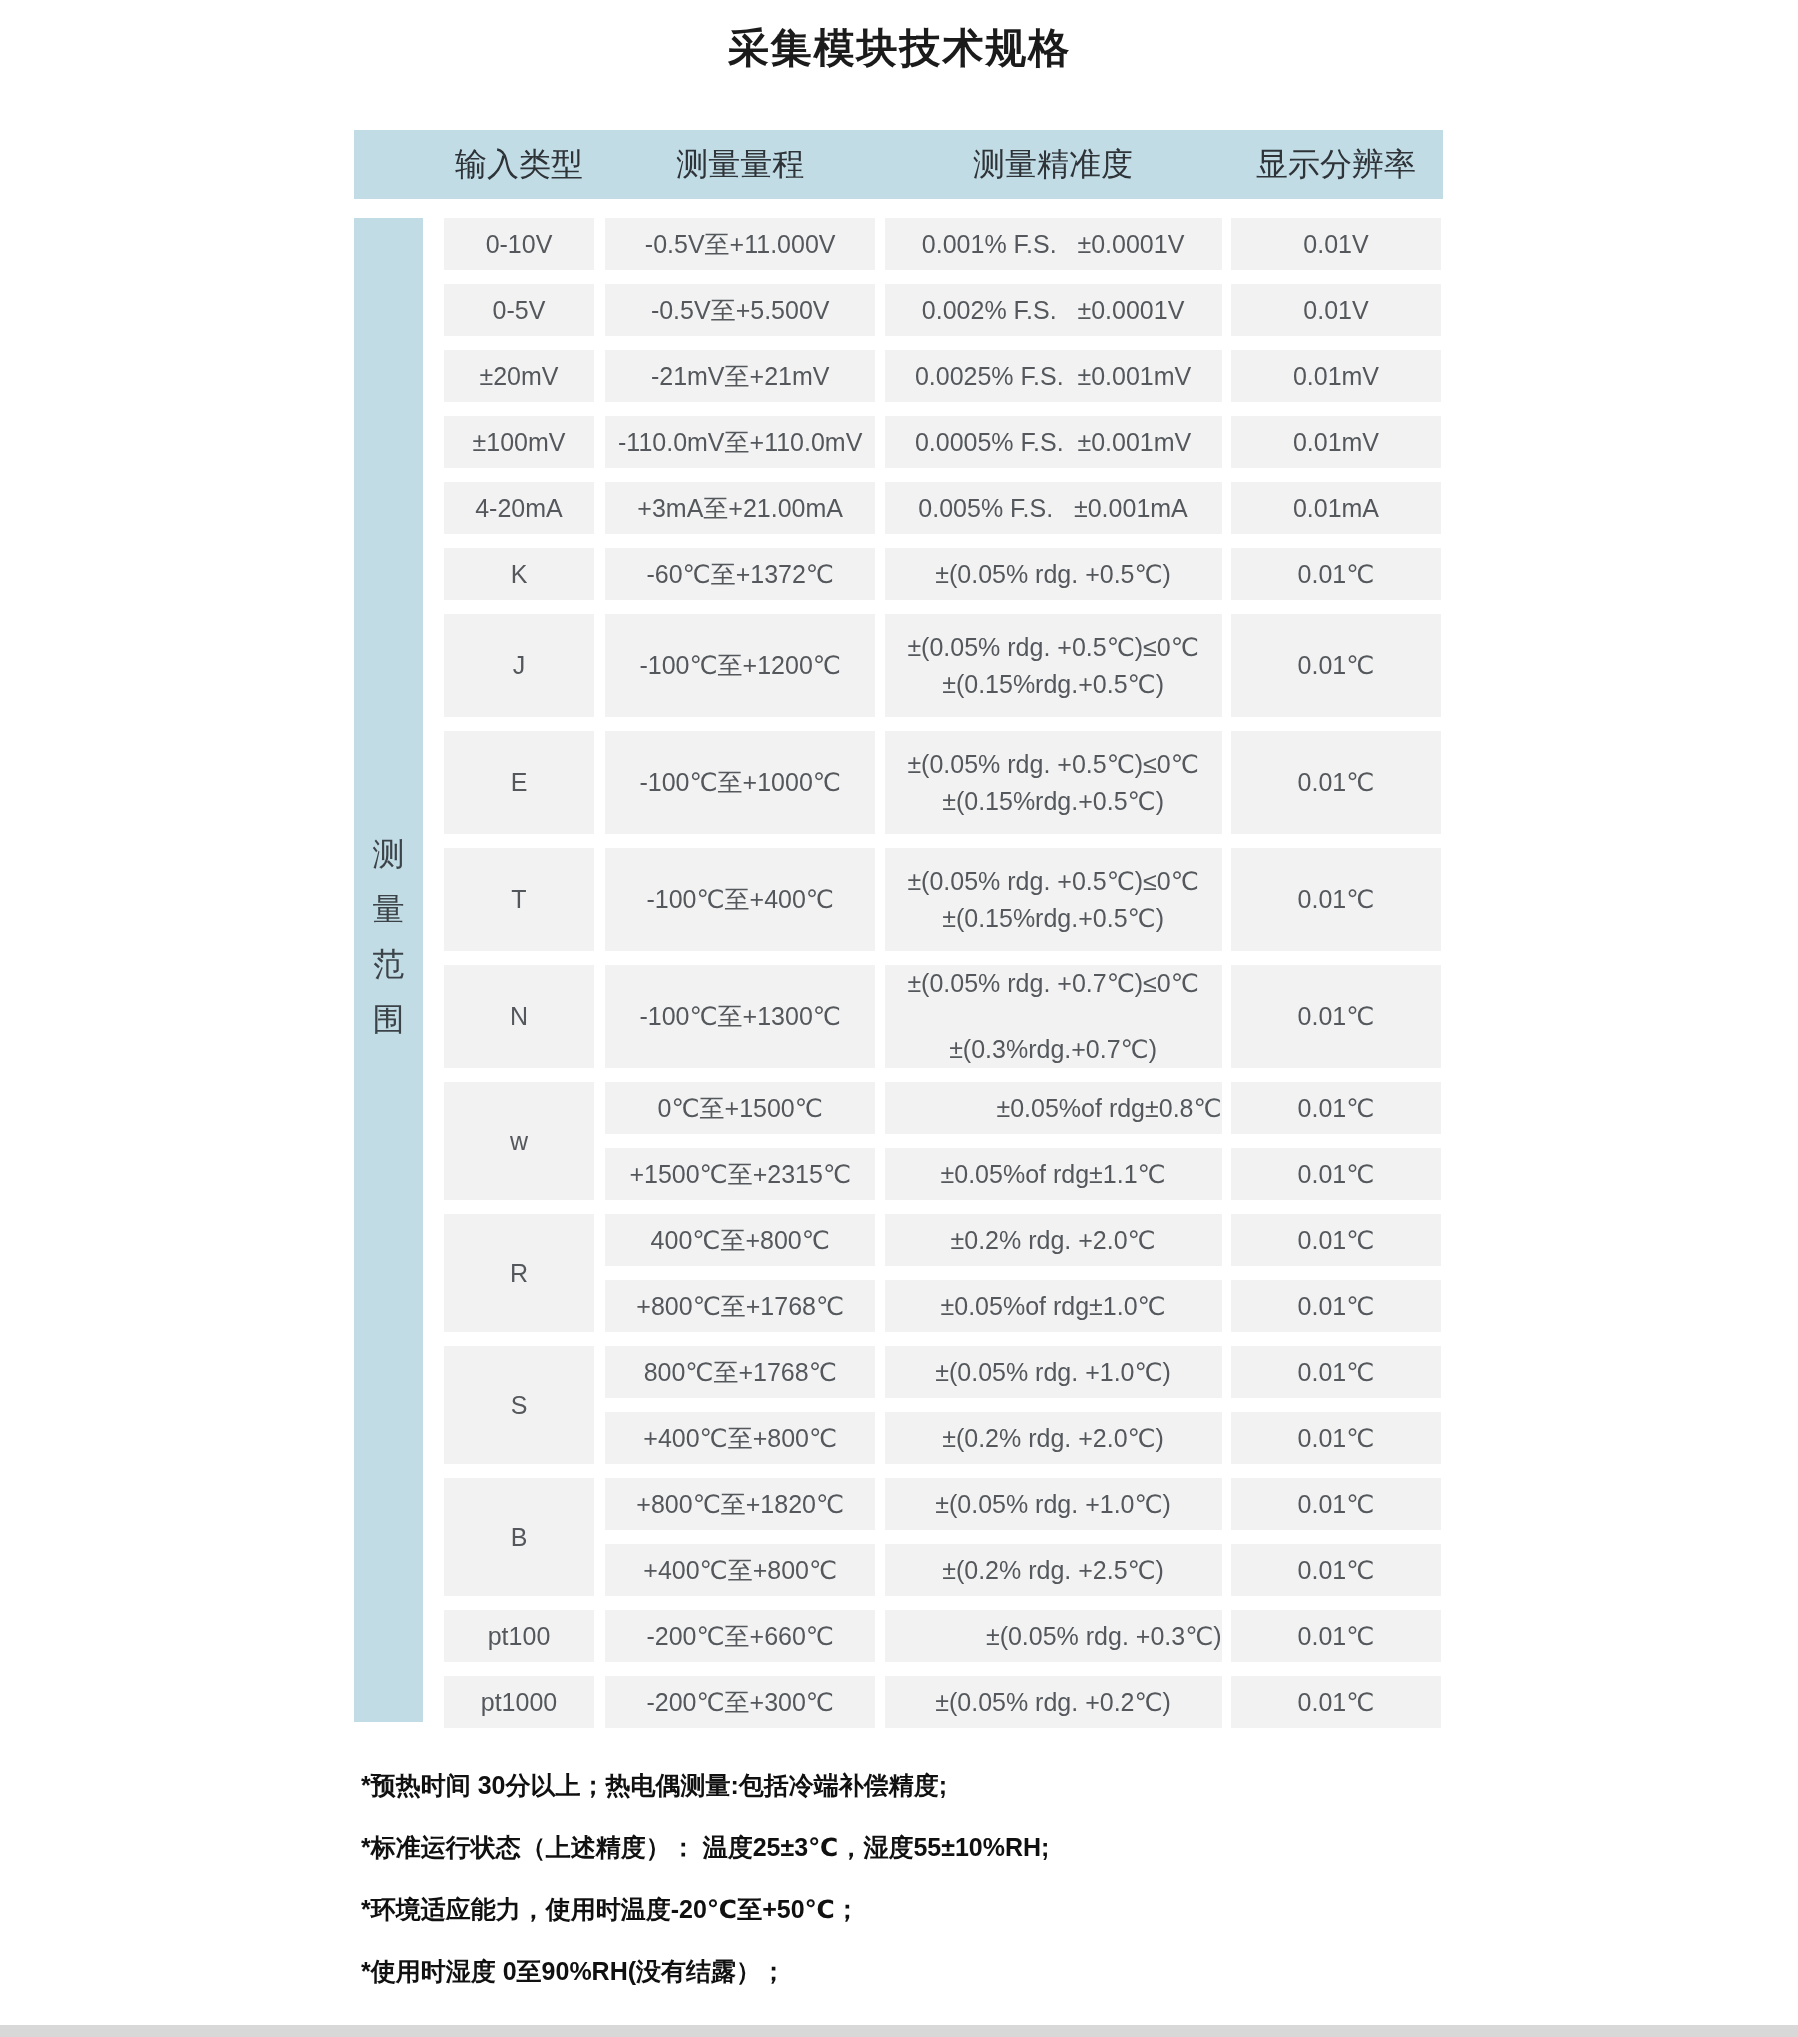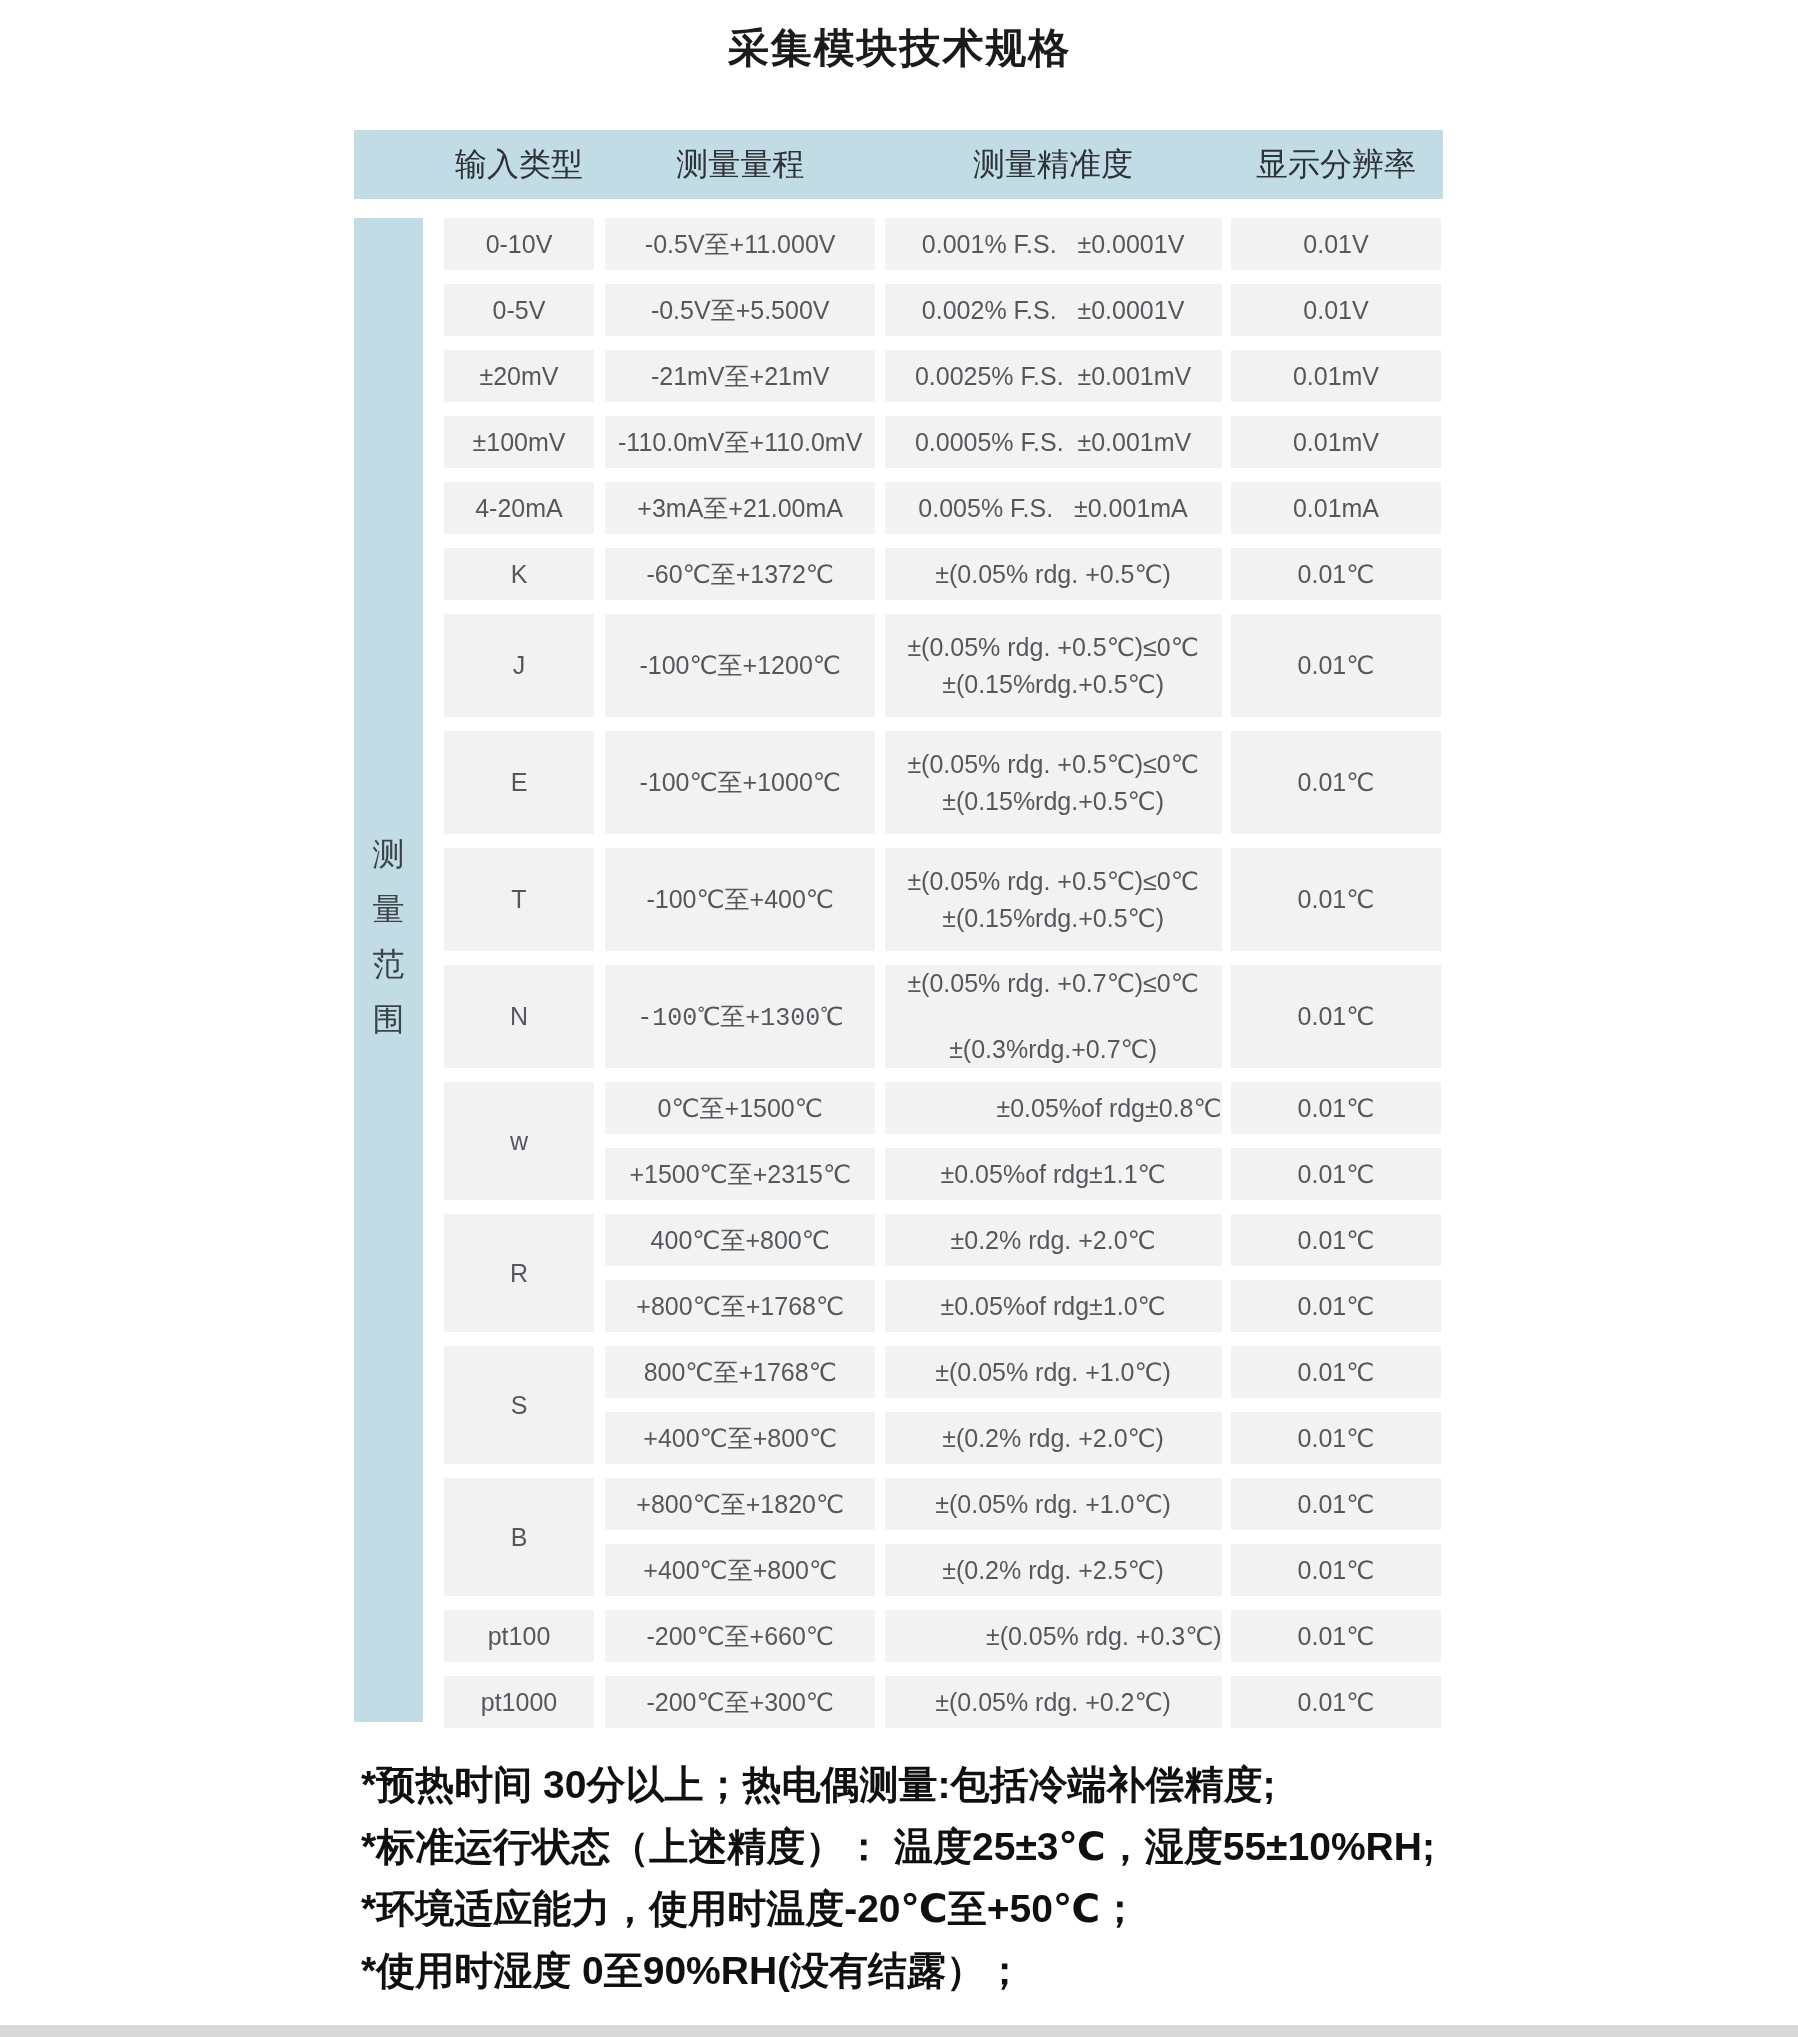--- a/index.html
+++ b/index.html
@@ -33,21 +33,21 @@
   .cell{background:#f2f2f2;display:flex;flex-direction:column;justify-content:center;
         align-items:center;color:#54585c;font-size:25px;text-align:center;white-space:nowrap;}
   .input-cell{grid-column:1;}
   .range-cell{grid-column:3;}
   .acc-cell{grid-column:5;}
   .res-cell{grid-column:7;}
   .acc-line{line-height:37px;}
 
   
   .notes{position:absolute;left:361px;top:1754px;}
-  .note-line{font-size:39px;font-weight:600;color:#101010;line-height:62px;white-space:nowrap;}
+  .note-line{font-size:25px;font-weight:600;color:#101010;line-height:62px;white-space:nowrap;}
 
   
   .bottom-bar{position:absolute;left:0;bottom:0;width:100%;height:13px;background:#d8d8d8;}
 </style>
 </head>
 <body>
 
 <div id="page">
 
   <div class="title">采集模块技术规格</div>
@@ -141,21 +141,21 @@
           <div class="cell input-cell" style="grid-row: 1 / span 1;">T</div>
           <div class="cell range-cell" style="grid-row: 1;">-100℃至+400℃</div>
           <div class="cell acc-cell" style="grid-row: 1;">
             <div class="acc-line">±(0.05% rdg. +0.5℃)≤0℃</div>
             <div class="acc-line">±(0.15%rdg.+0.5℃)</div>
           </div>
           <div class="cell res-cell" style="grid-row: 1;">0.01℃</div>
         </div>
         <div class="group tall">
           <div class="cell input-cell" style="grid-row: 1 / span 1;">N</div>
-          <div class="cell range-cell" style="grid-row: 1; font-family: Liberation Mono, monospace;">-100℃至+1300℃</div>
+          <div class="cell range-cell" style="grid-row: 1;">-100℃至+1300℃</div>
           <div class="cell acc-cell" style="grid-row: 1; justify-content: space-between;">
             <div class="acc-line">±(0.05% rdg. +0.7℃)≤0℃</div>
             <div class="acc-line">±(0.3%rdg.+0.7℃)</div>
           </div>
           <div class="cell res-cell" style="grid-row: 1;">0.01℃</div>
         </div>
         <div class="group">
           <div class="cell input-cell" style="grid-row: 1 / span 2;">w</div>
           <div class="cell range-cell" style="grid-row: 1;">0℃至+1500℃</div>
           <div class="cell acc-cell" style="grid-row: 1; align-items: flex-end;">

